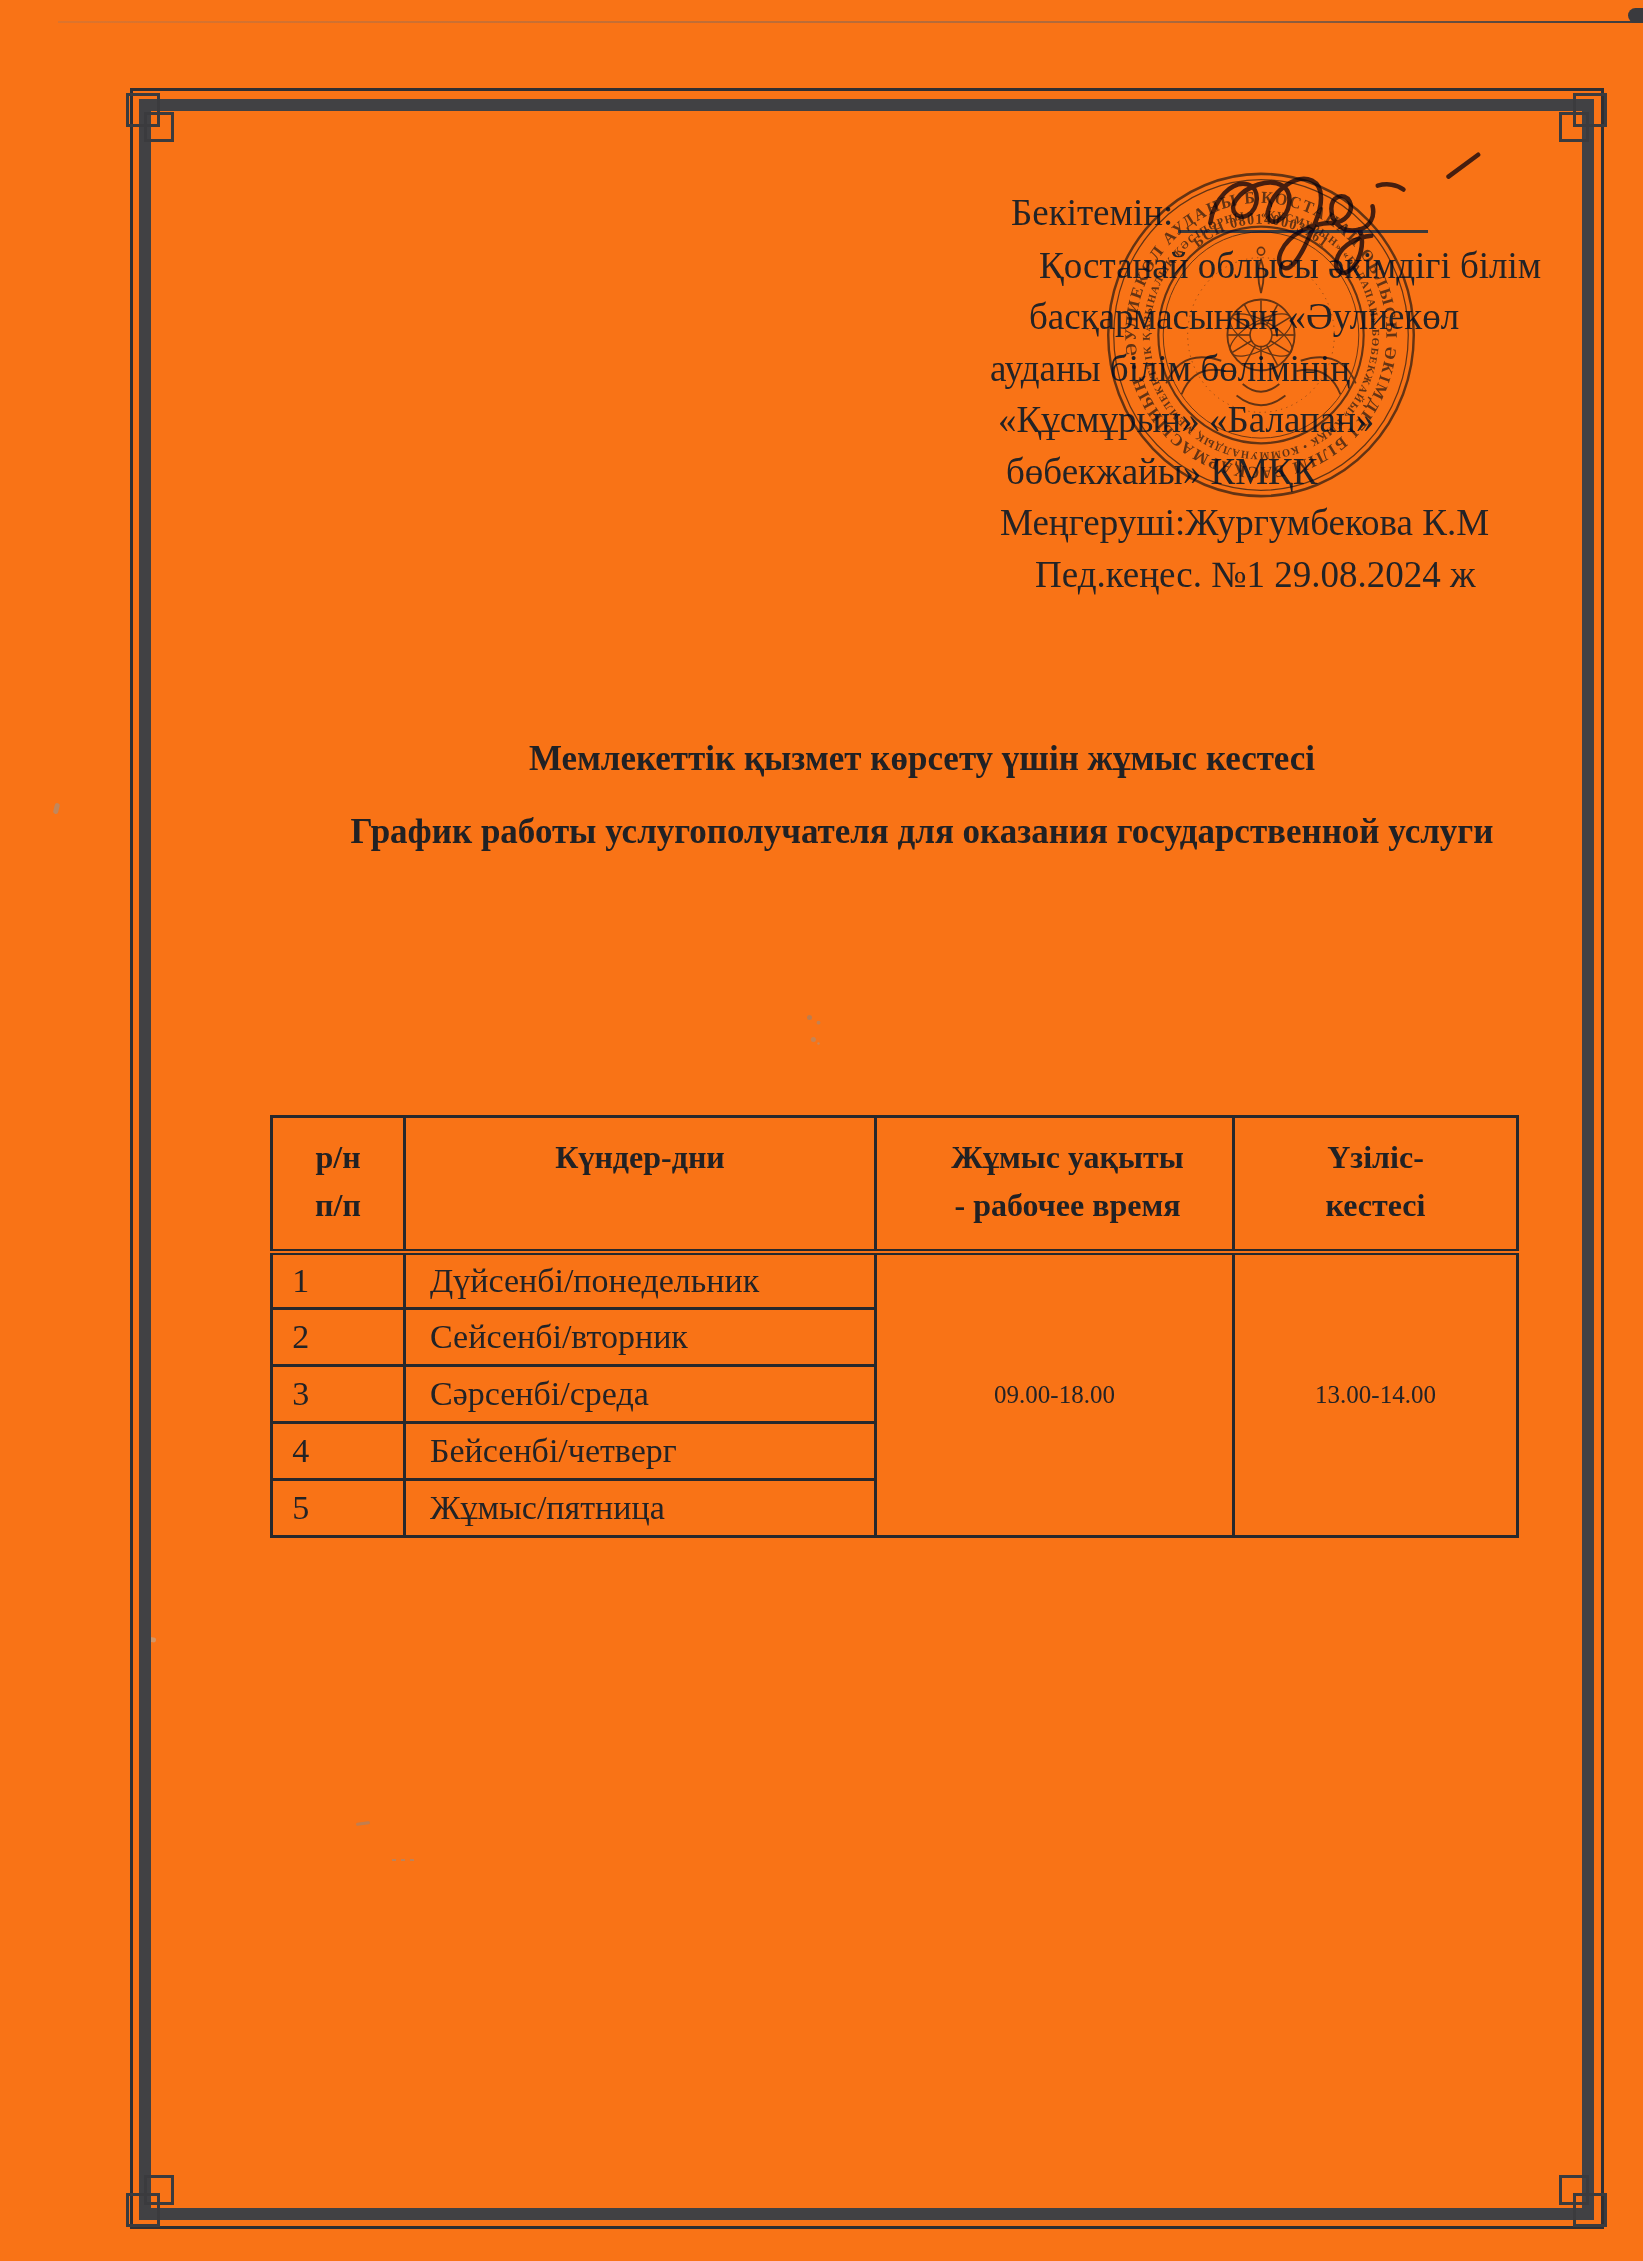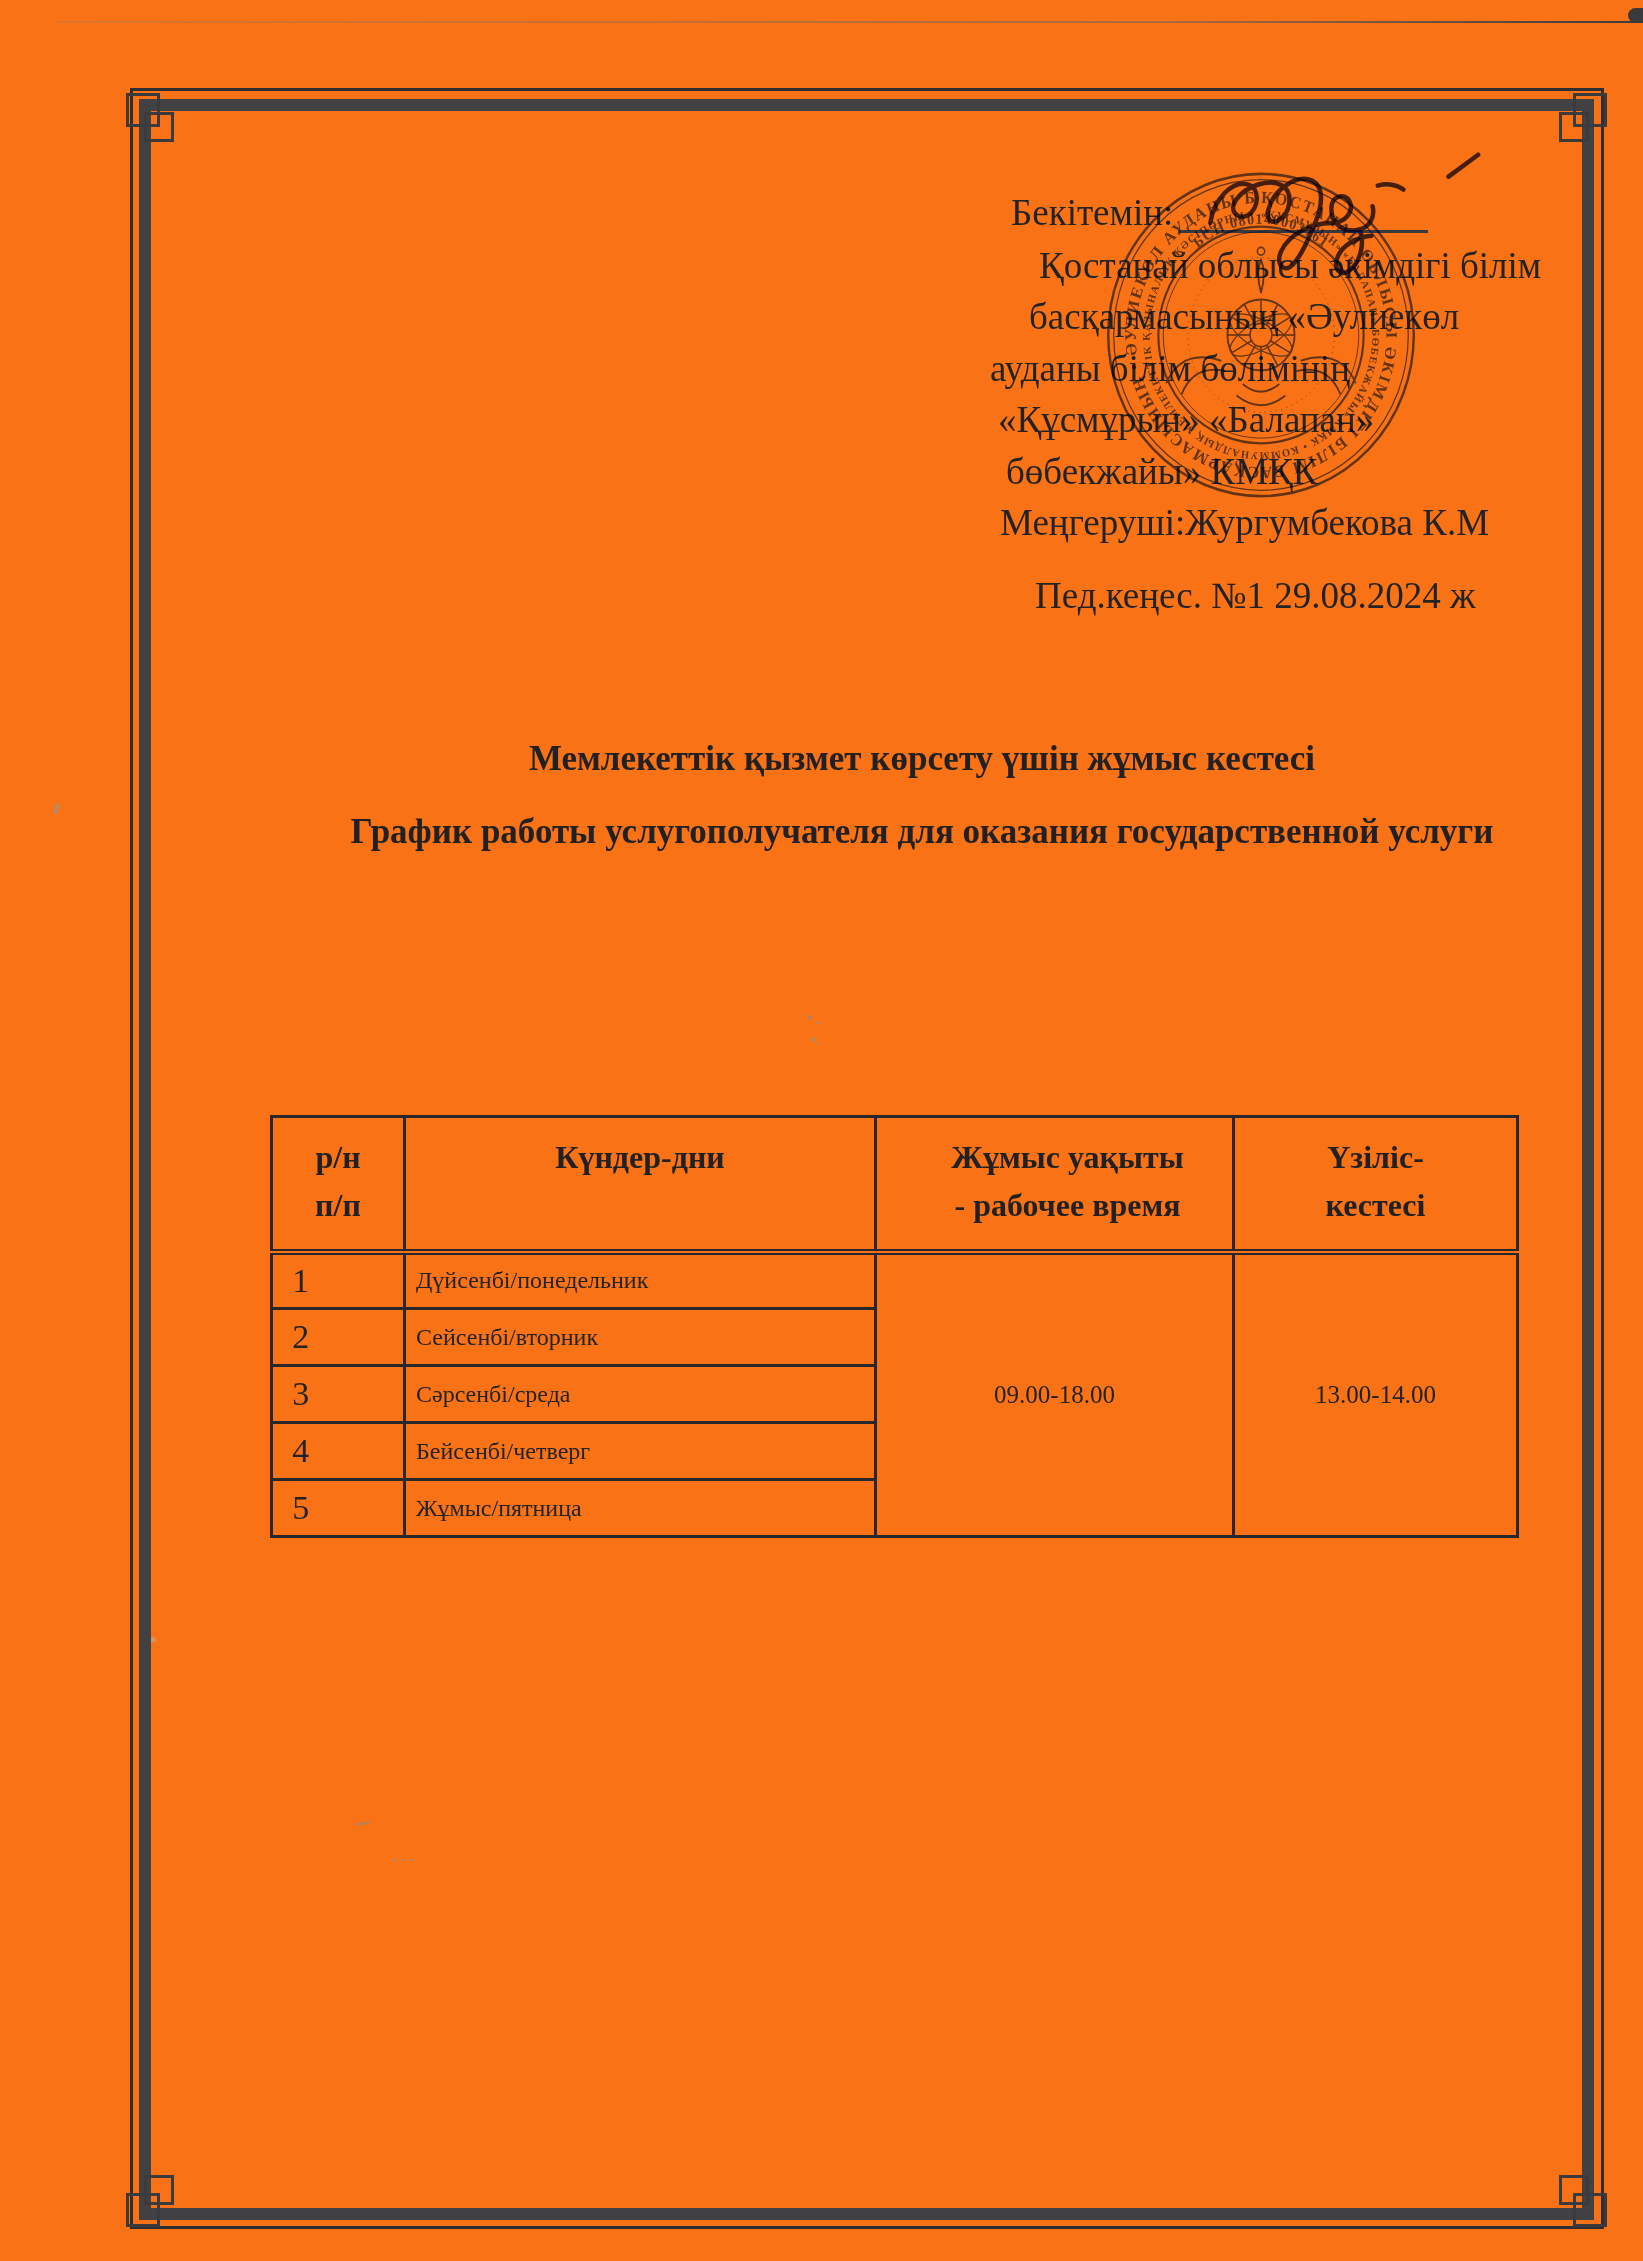--- a/index.html
+++ b/index.html
@@ -63,21 +63,21 @@
     font-family:"Liberation Serif","DejaVu Serif",serif;
   }
   table.schedule th, table.schedule td { border:3.2px solid #28282c; }
   table.schedule th {
     height:135px; vertical-align:top; padding-top:15px;
     font-size:32px; font-weight:700; line-height:48px;
     border-bottom:6.4px double #28282c; text-align:center; color:#212124;
   }
   th.h-worktime { text-align:left; padding-left:26px;margin-top:24px; }
   td.num-cell  { height:57px; font-size:34px; padding-left:19.3px; vertical-align:middle; }
-  td.day-cell  { height:57px; font-size:24px; padding-left:10px; vertical-align:middle; }
+  td.day-cell  { height:57px; font-size:34px; padding-left:24px; vertical-align:middle; }
   td.time-cell { text-align:center; vertical-align:middle; font-size:25px; }
 
   
   .scan-top-line {
     position:absolute; left:58px; top:21px; width:1581px; height:1.9px;
     background:linear-gradient(90deg, rgba(120,120,125,.22), rgba(95,95,100,.5) 70%, #3c3c40);
   }
   .scan-top-blob {
     position:absolute; left:1628px; top:7.7px; width:15.5px; height:15.5px;
     background:#3a3a3e; border-radius:9px 0 0 9px;
@@ -118,21 +118,21 @@
   <div>
     <div class="appr-line" style="left:1011px;top:193px;">
       <span>Бекітемін:</span><span class="sig-underline"></span>
     </div>
     <div class="appr-line" style="left:1039px;top:246px;">Қостанай облысы әкімдігі білім</div>
     <div class="appr-line" style="left:1029px;top:297px;">басқармасының «Әулиекөл</div>
     <div class="appr-line" style="left:990px;top:349px;">ауданы білім бөлімінің</div>
     <div class="appr-line" style="left:998px;top:400px;">«Құсмұрын» «Балапан»</div>
     <div class="appr-line" style="left:1006px;top:452px;">бөбекжайы» КМҚК</div>
     <div class="appr-line" style="left:1000px;top:503px;">Меңгеруші:Жургумбекова К.М</div>
-    <div class="appr-line" style="left:1035px;top:576px;">Пед.кеңес. №1 29.08.2024 ж</div>
+    <div class="appr-line" style="left:1035px;top:555px;">Пед.кеңес. №1 29.08.2024 ж</div>
   </div>
 
   <svg class="stamp-svg" viewBox="0 0 540 540" preserveAspectRatio="none">
     <g fill="none" stroke="#5965d2">
       <circle cx="270" cy="270" r="250" stroke-width="4"></circle>
       <circle cx="270" cy="270" r="241" stroke-width="2"></circle>
       <circle cx="270" cy="270" r="168" stroke-width="3.5"></circle>
       <circle cx="270" cy="270" r="160" stroke-width="1.5"></circle>
       <circle cx="270" cy="270" r="120" stroke-width="1.5" stroke-dasharray="2 7" opacity=".7"></circle>
 

